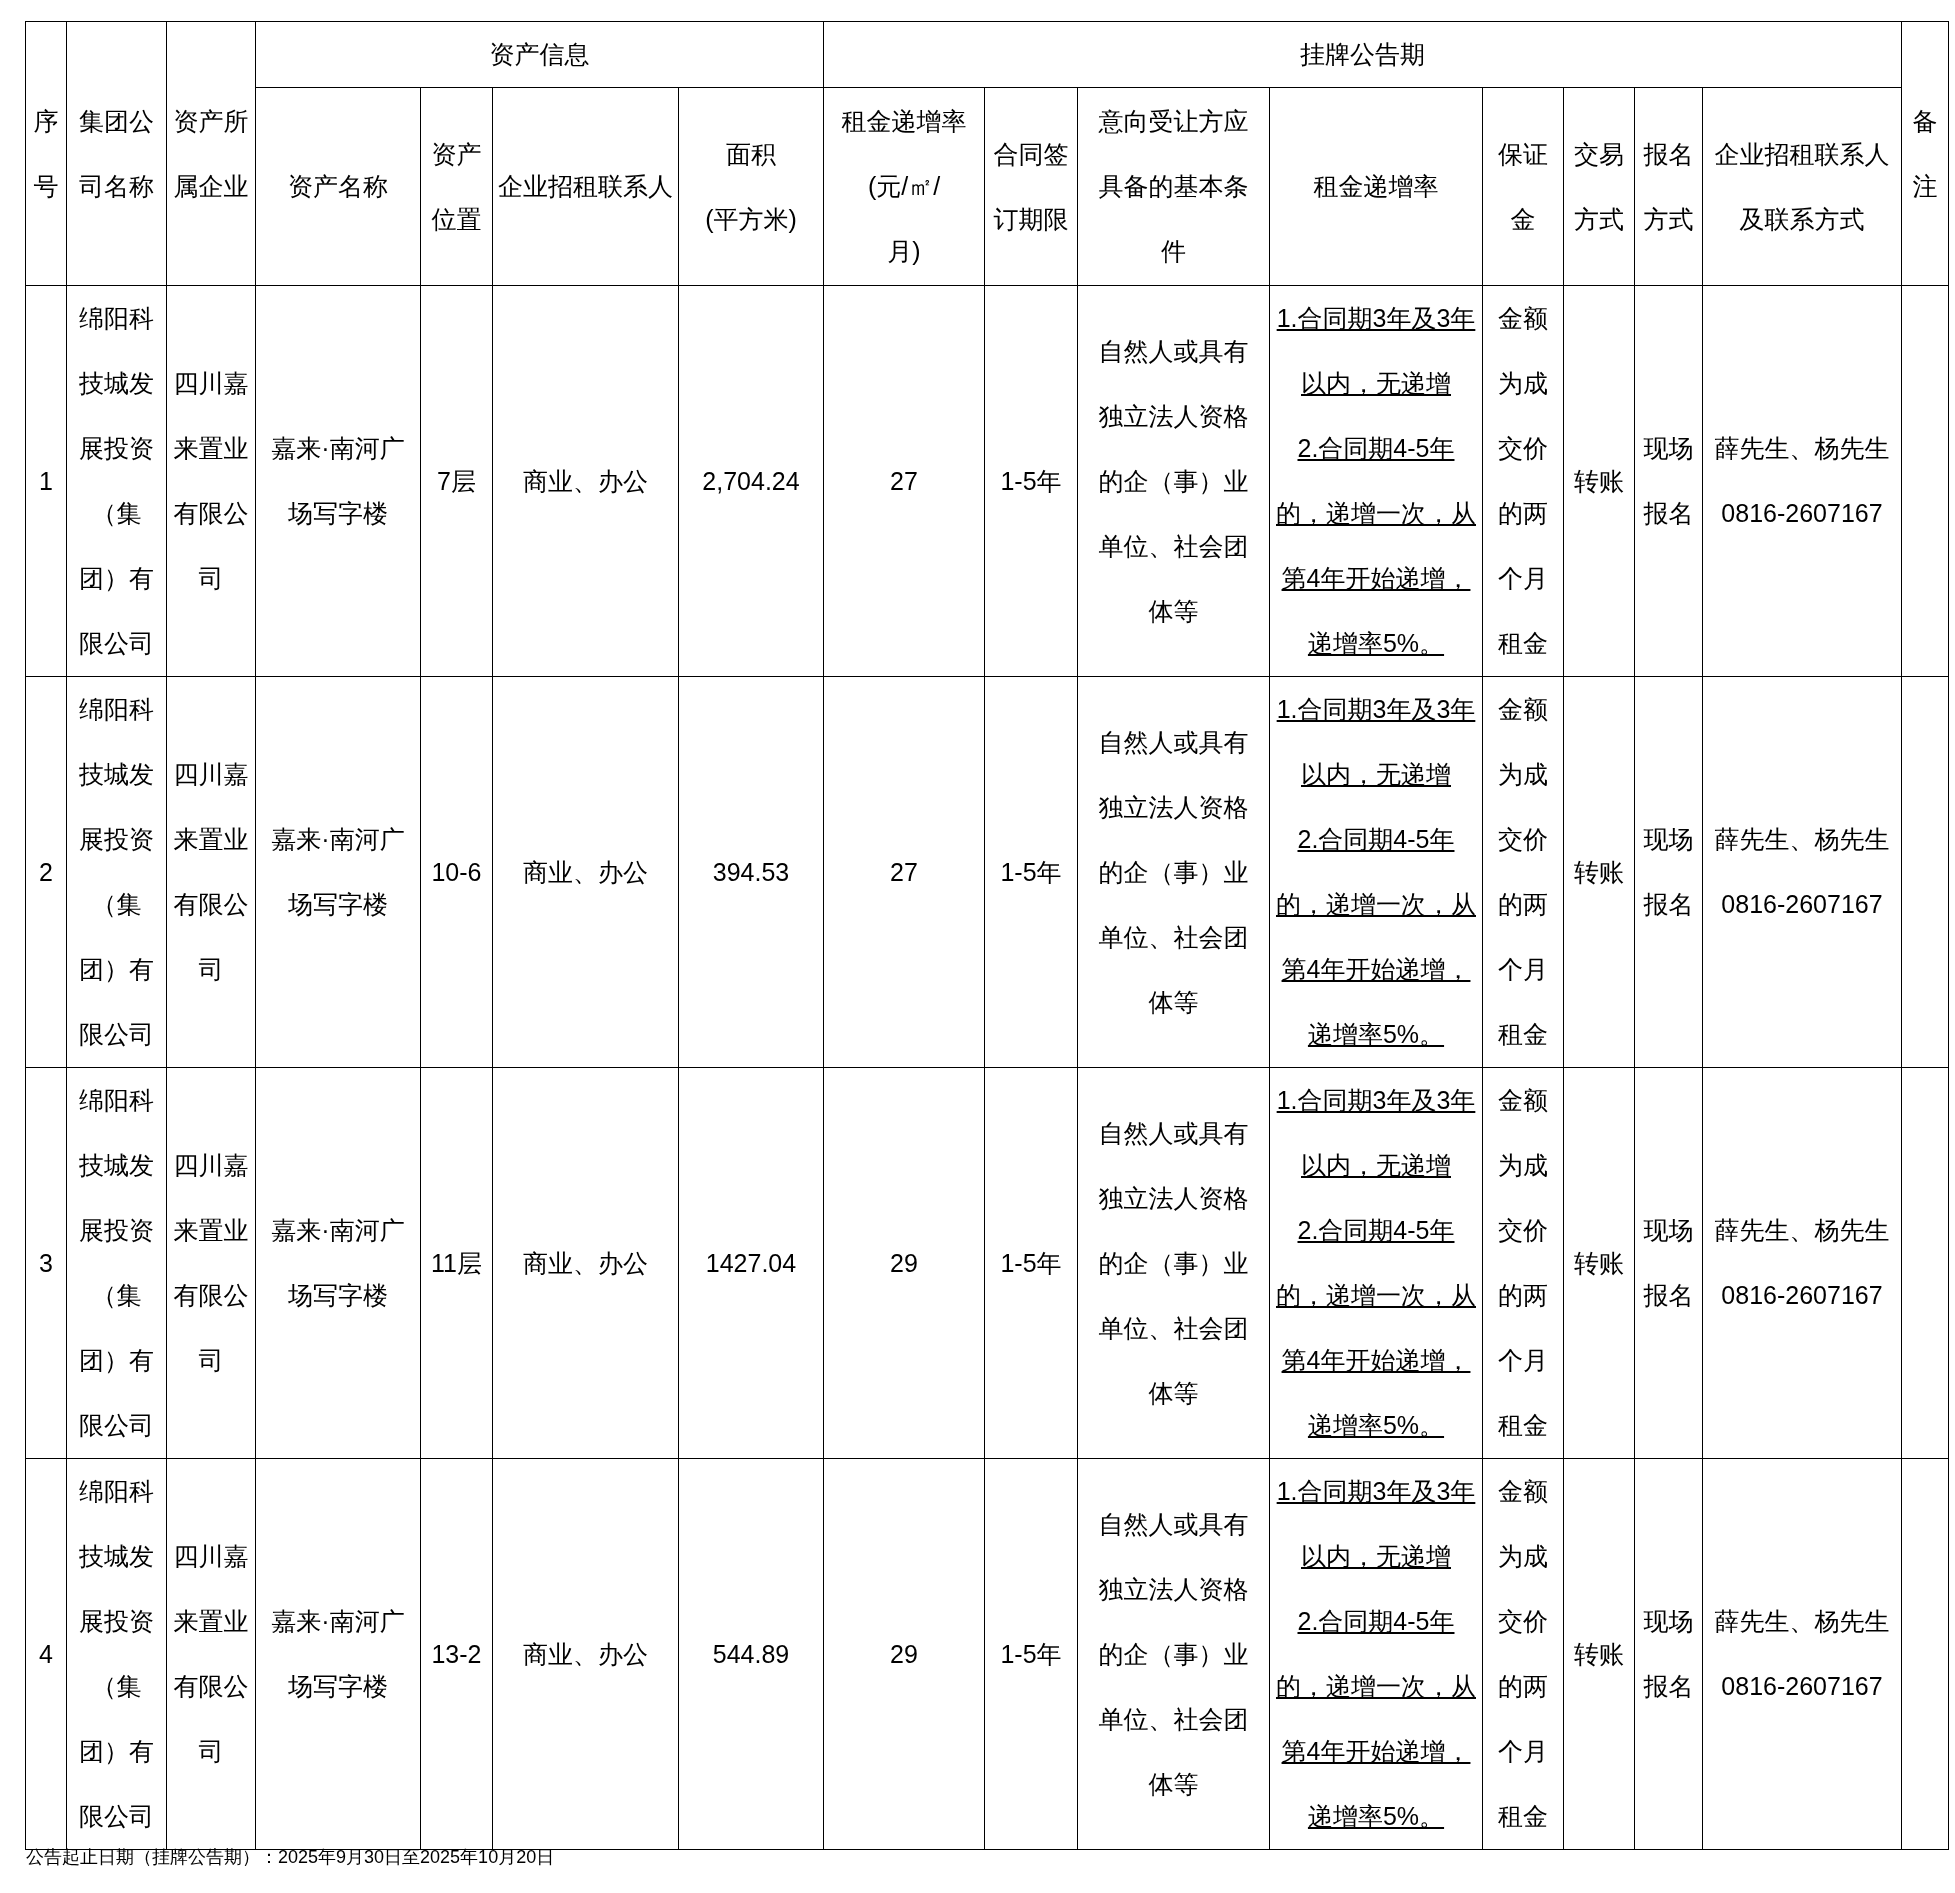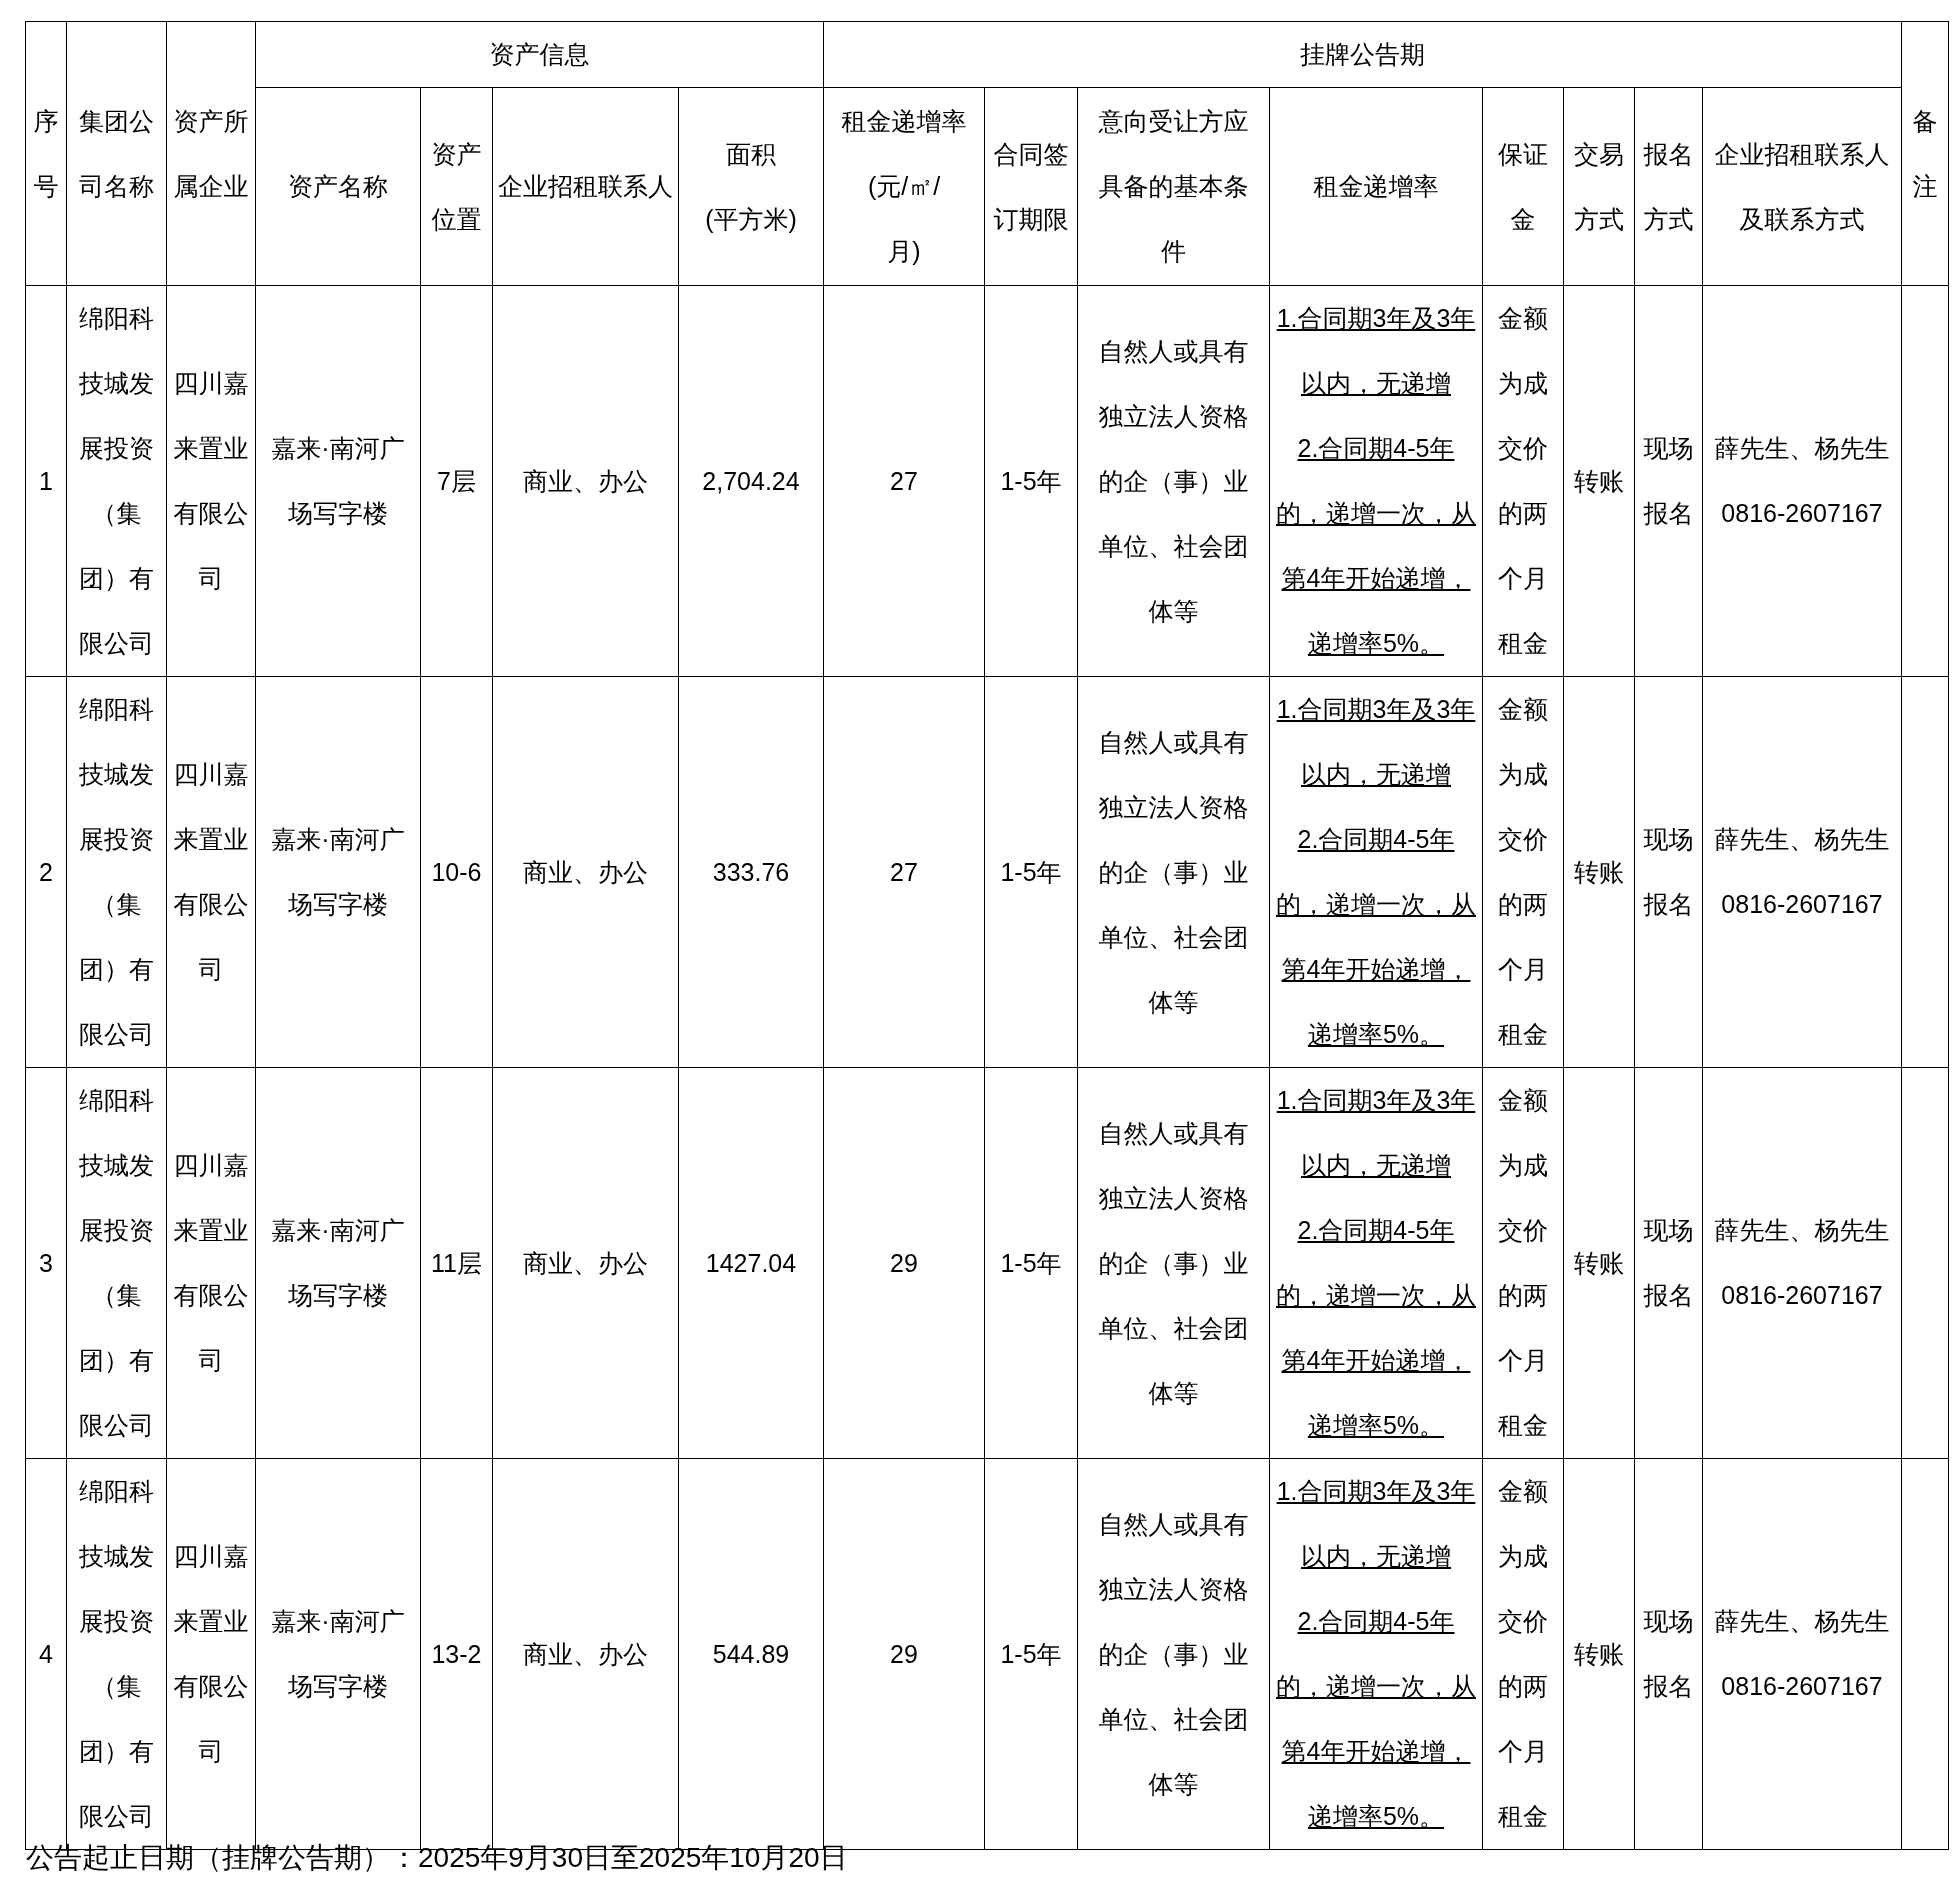--- a/index.html
+++ b/index.html
@@ -41,21 +41,21 @@
   td.cell-left {
     text-align: left;
     padding-left: 6px;
     padding-right: 3px;
     text-decoration: underline;
   }
   .footer-line {
     position: absolute;
     left: 26px;
     top: 1838px;
-    font-size: 28px;
+    font-size: 18px;
     line-height: 39px;
     white-space: nowrap;
   }
 </style>
 </head>
 <body>
 
 <div class="table-wrap">
   <table class="announce">
     <colgroup>
@@ -168,21 +168,21 @@
 团）有
 限公司</td>
       <td>四川嘉
 来置业
 有限公
 司</td>
       <td>嘉来·南河广
 场写字楼</td>
       <td>10-6</td>
       <td>商业、办公</td>
-      <td>333.76</td>
+      <td>394.53</td>
       <td>27</td>
       <td>1-5年</td>
       <td>自然人或具有
 独立法人资格
 的企（事）业
 单位、社会团
 体等</td>
       <td class="cell-left">1.合同期3年及3年
 以内，无递增
 2.合同期4-5年

